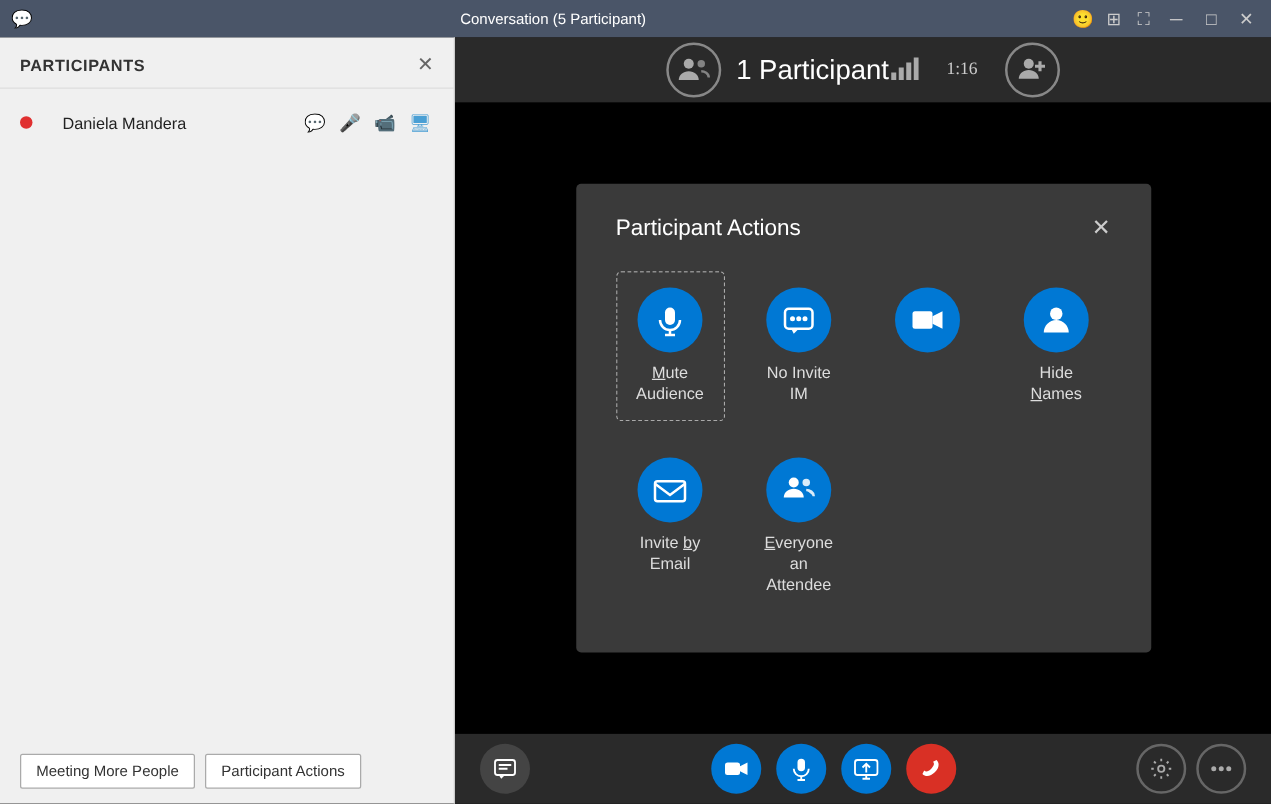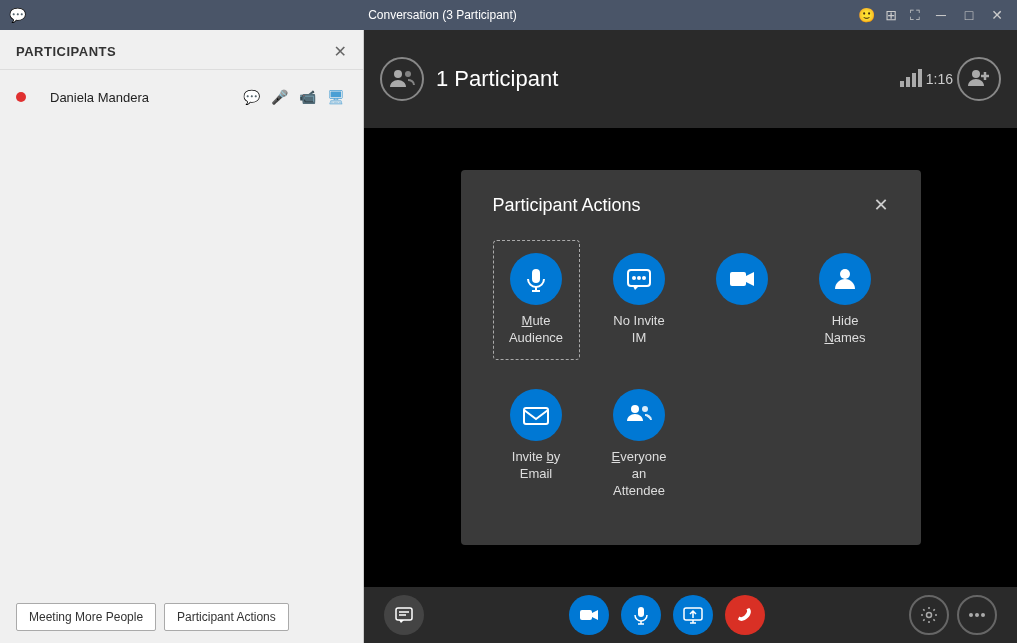--- a/index.html
+++ b/index.html
@@ -45,30 +45,30 @@
     .left-btn {
       border: 1px solid #aaa; background: #fff; padding: 6px 12px;
       font-size: 12px; color: #333; cursor: pointer; border-radius: 2px;
     }
 
     
     .right-area {
       flex: 1; background: #1a1a1a; display: flex; flex-direction: column; position: relative;
     }
     .meeting-header {
-      display: flex; align-items: center; justify-content: space-between;
-      padding: 27px 16px; background: #2a2a2a;
+      display: flex; align-items: center; justify-content: center;
+      padding: 4px 16px; background: #2a2a2a;
     }
     .meeting-header-left { display: flex; align-items: center; gap: 12px; }
     .participants-icon-circle {
       width: 44px; height: 44px; border-radius: 50%; border: 2px solid #888;
       display: flex; align-items: center; justify-content: center; color: #ccc; font-size: 20px;
     }
     .participant-count { font-size: 22px; color: #fff; font-weight: 300; }
-    .meeting-header-right { display: flex; align-items: center; gap: 4px; }
+    .meeting-header-right { display: flex; align-items: center; gap: 22px; font-family: Liberation Serif, serif; }
     .signal-icon { color: #ccc; font-size: 18px; }
     .time-display { color: #ccc; font-size: 14px; }
     .add-participant-btn {
       width: 44px; height: 44px; border-radius: 50%; border: 2px solid #888;
       display: flex; align-items: center; justify-content: center; color: #ccc; font-size: 20px; cursor: pointer;
     }
 
     
     .meeting-content { flex: 1; background: #000; position: relative; }
 
@@ -120,21 +120,21 @@
     .action-label { font-size: 13px; color: #ddd; text-align: center; line-height: 1.3; }
     .action-label u { text-decoration: underline; }
   </style>
 </head>
 <body>
 
 <div class="title-bar">
   <div class="title-bar-left">
     <div class="tb-icon">💬</div>
   </div>
-  <div class="title-bar-center">Conversation (3 Participant)</div>
+  <div class="title-bar-center">Conversation (5 Participant)</div>
   <div class="title-bar-right">
     <div class="tb-icon">🙂</div>
     <div class="tb-icon">⊞</div>
     <div class="tb-icon">⛶</div>
     <div class="tb-btn">─</div>
     <div class="tb-btn">□</div>
     <div class="tb-btn close">✕</div>
   </div>
 </div>
 

